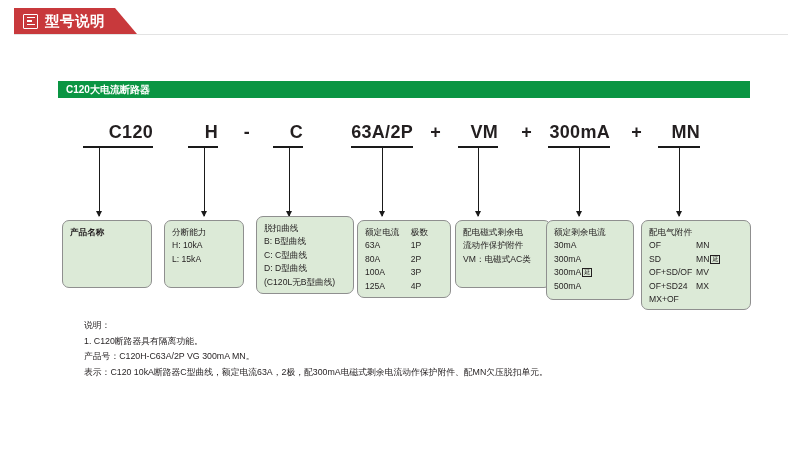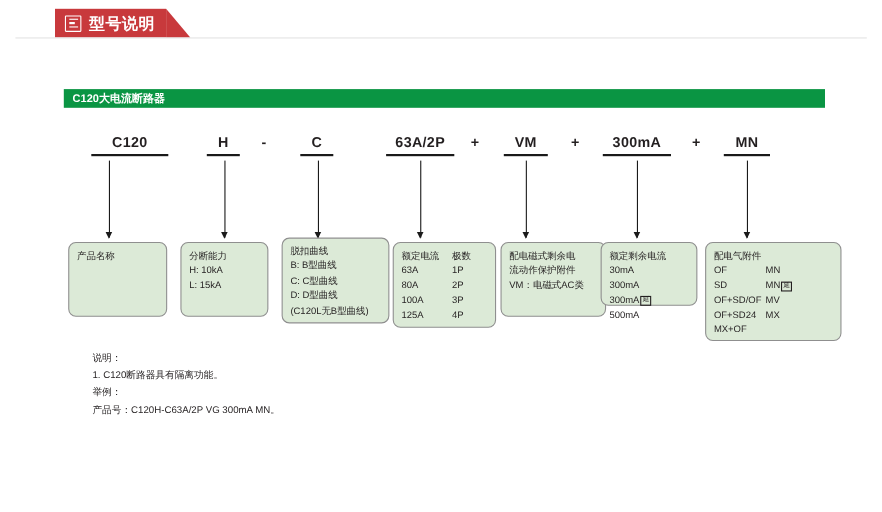--- a/index.html
+++ b/index.html
@@ -26,21 +26,20 @@
     display: flex;
     align-items: center;
   }
   .tab-shape {
     position: relative;
     height: 26px;
     background: #c8393c;
     display: flex;
     align-items: center;
     padding: 0 10px 0 9px;
-    margin-left: 36px;
   }
   .tab-slant {
     width: 0;
     height: 0;
     border-style: solid;
     border-width: 26px 0 0 22px;
     border-color: transparent transparent transparent #c8393c;
   }
   .tab-icon {
     width: 15px;
@@ -101,24 +100,24 @@
   #code-row {
     position: absolute;
     left: 58px;
     top: 122px;
     width: 700px;
     height: 22px;
   }
   .code-token {
     position: absolute;
     top: 0;
-    font-size: 13px;
+    font-size: 18px;
     font-weight: bold;
     white-space: nowrap;
-    text-align: center;
+    text-align: right;
     letter-spacing: 0.3px;
   }
   .code-token.underlined {
     border-bottom: 2px solid #1a1a1a;
     padding-bottom: 3px;
   }
   .code-token.plain { font-weight: bold; }
 
   
   .arrow {
@@ -214,21 +213,21 @@
     <div class="arrow" style="left: 99px; top: 146px; height: 70px;"></div>
     <div class="arrow" style="left: 204px; top: 146px; height: 70px;"></div>
     <div class="arrow" style="left: 289px; top: 146px; height: 70px;"></div>
     <div class="arrow" style="left: 382px; top: 146px; height: 70px;"></div>
     <div class="arrow" style="left: 478px; top: 146px; height: 70px;"></div>
     <div class="arrow" style="left: 579px; top: 146px; height: 70px;"></div>
     <div class="arrow" style="left: 679px; top: 146px; height: 70px;"></div>
   </div>
 
 <div id="box-layer">
-    <div class="desc-box" style="left: 62px; top: 220px; width: 90px; height: 68px;">
+    <div class="desc-box" style="left: 62px; top: 220px; width: 90px; height: 68px; font-weight: bold;">
       <div class="line">产品名称</div>
     </div>
     <div class="desc-box" style="left: 164px; top: 220px; width: 80px; height: 68px;">
       <div class="line">分断能力</div>
       <div class="line">H: 10kA</div>
       <div class="line">L: 15kA</div>
     </div>
     <div class="desc-box" style="left: 256px; top: 216px; width: 98px; height: 78px;">
       <div class="line">脱扣曲线</div>
       <div class="line">B: B型曲线</div>
@@ -256,28 +255,28 @@
       <div class="line cols">
         <span class="c1">125A</span>
         <span class="c2">4P</span>
       </div>
     </div>
     <div class="desc-box" style="left: 455px; top: 220px; width: 96px; height: 68px;">
       <div class="line">配电磁式剩余电</div>
       <div class="line">流动作保护附件</div>
       <div class="line">VM：电磁式AC类</div>
     </div>
-    <div class="desc-box" style="left: 546px; top: 220px; width: 88px; height: 58px;">
+    <div class="desc-box" style="left: 546px; top: 220px; width: 88px; height: 80px;">
       <div class="line">额定剩余电流</div>
       <div class="line">30mA</div>
       <div class="line">300mA</div>
       <div class="line"><span>300mA</span><span class="boxed-char">延</span></div>
       <div class="line">500mA</div>
     </div>
-    <div class="desc-box" style="left: 641px; top: 220px; width: 124px; height: 90px;">
+    <div class="desc-box" style="left: 641px; top: 220px; width: 110px; height: 90px;">
       <div class="line">配电气附件</div>
       <div class="line cols">
         <span class="c1">OF</span>
         <span class="c2">MN</span>
       </div>
       <div class="line cols">
         <span class="c1">SD</span>
         <span class="c2">MN<span class="boxed-char">延</span></span>
       </div>
       <div class="line cols">
@@ -291,15 +290,15 @@
       <div class="line cols">
         <span class="c1">MX+OF</span>
         <span class="c2"></span>
       </div>
     </div>
   </div>
 
 <div id="notes">
     <div class="note-line">说明：</div>
     <div class="note-line">1. C120断路器具有隔离功能。</div>
-    <div class="note-line">举例：</div>
     <div class="note-line">产品号：C120H-C63A/2P VG 300mA MN。</div>
+    <div class="note-line">表示：C120 10kA断路器C型曲线，额定电流63A，2极，配300mA电磁式剩余电流动作保护附件、配MN欠压脱扣单元。</div>
   </div>
 
 </body></html>

